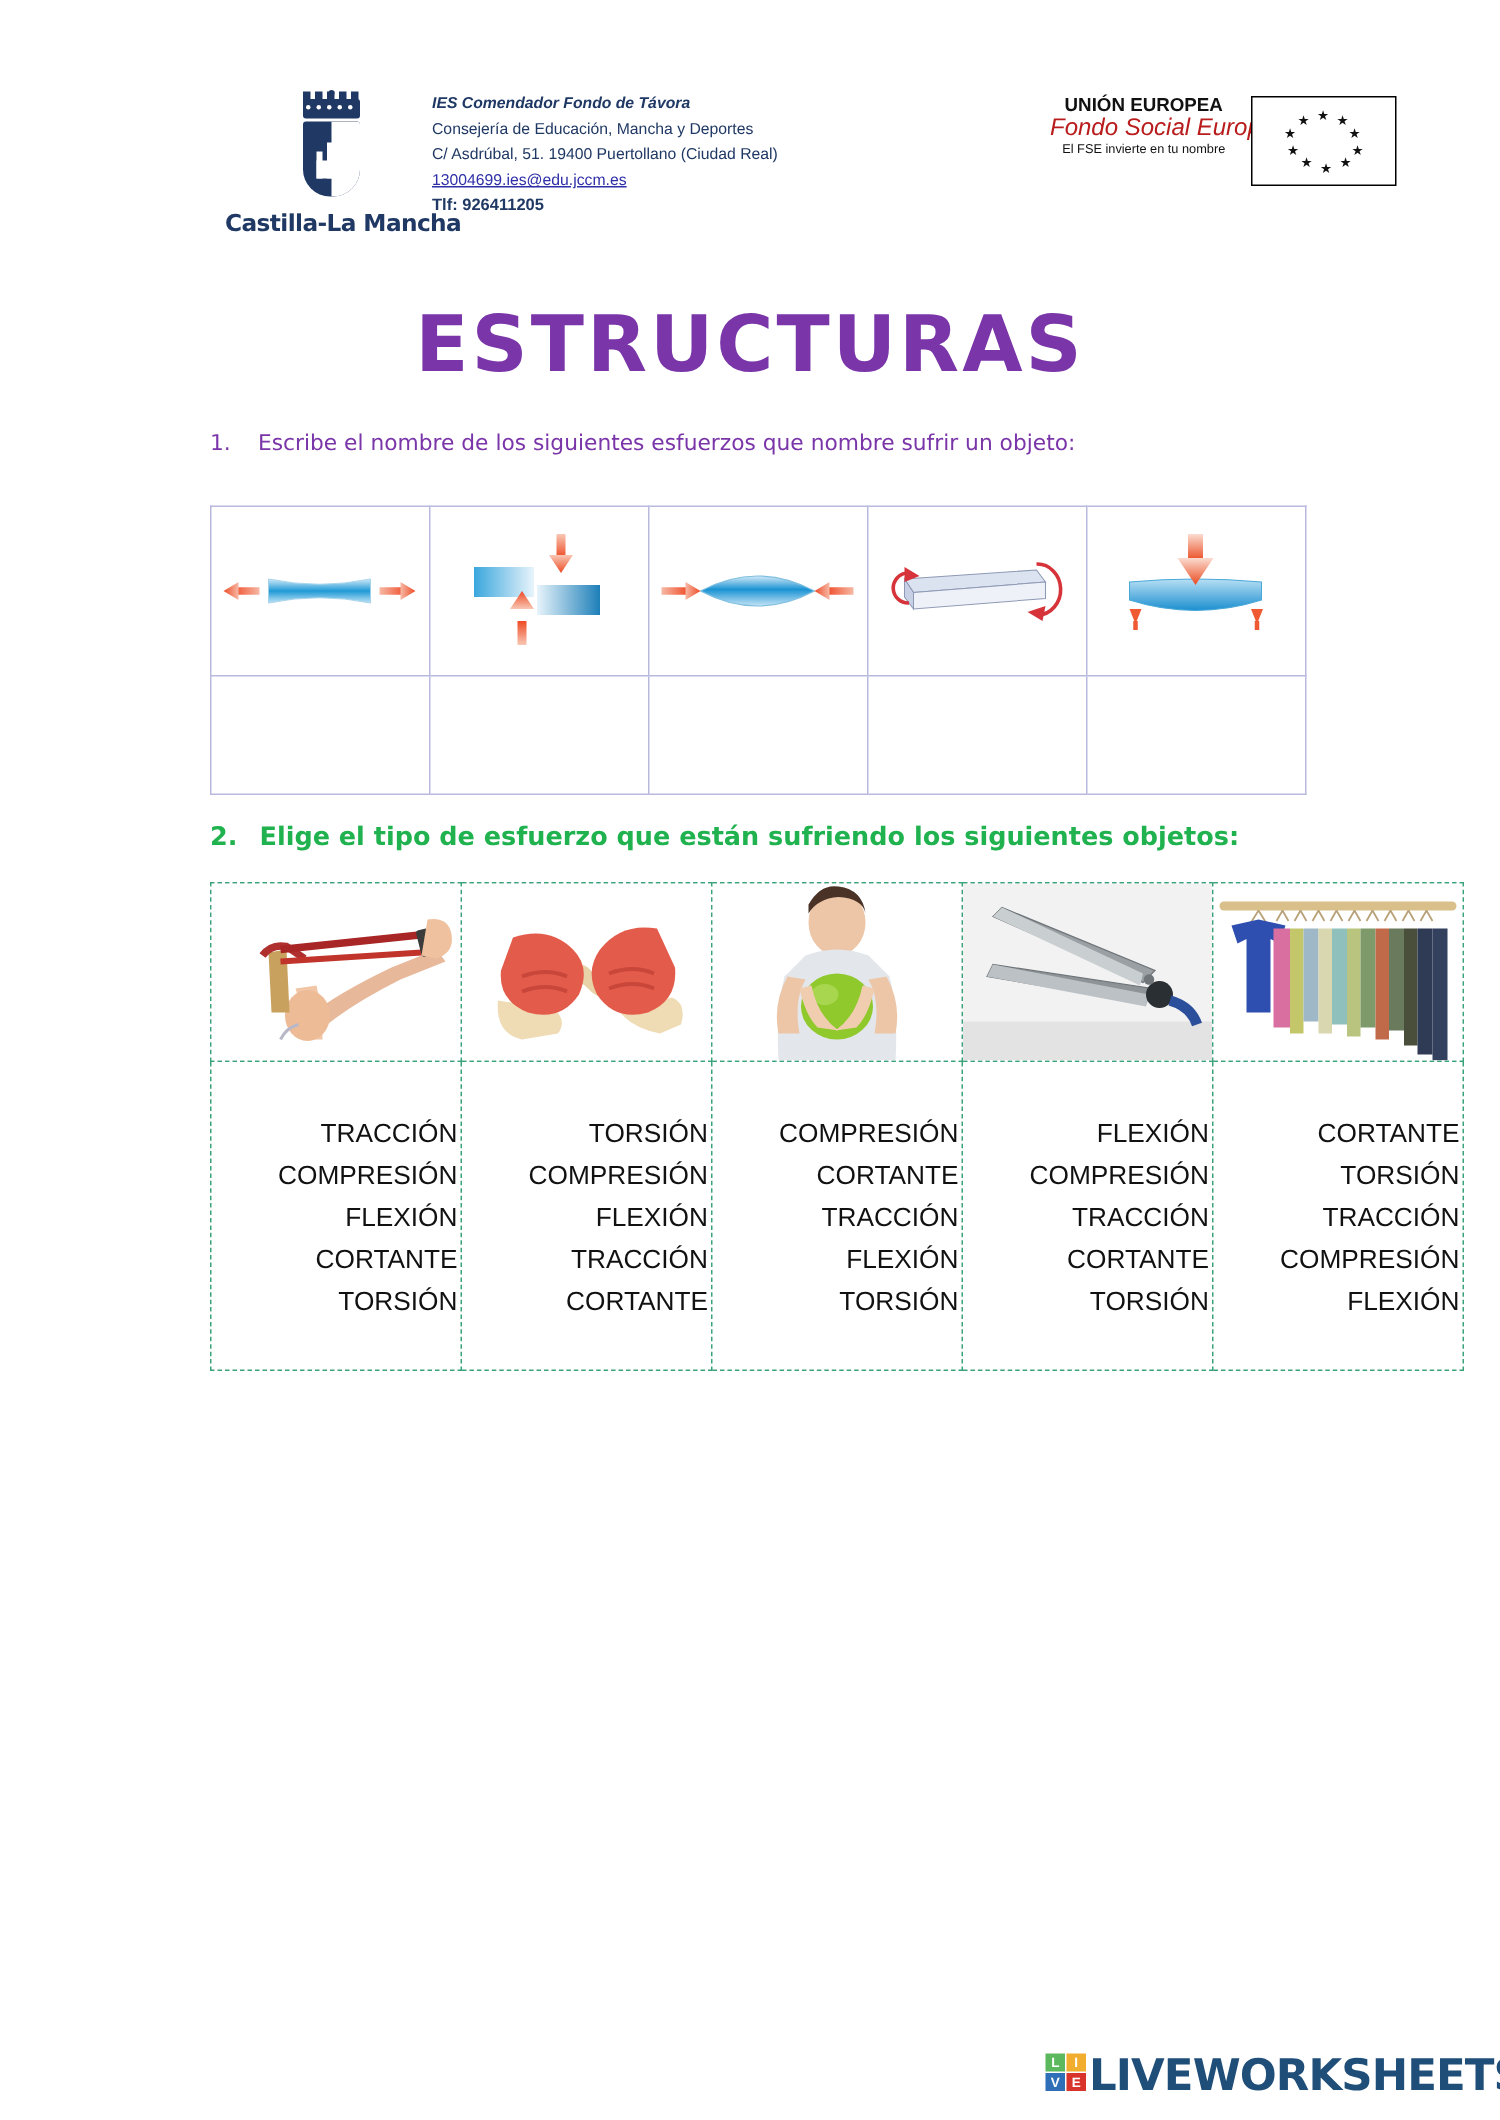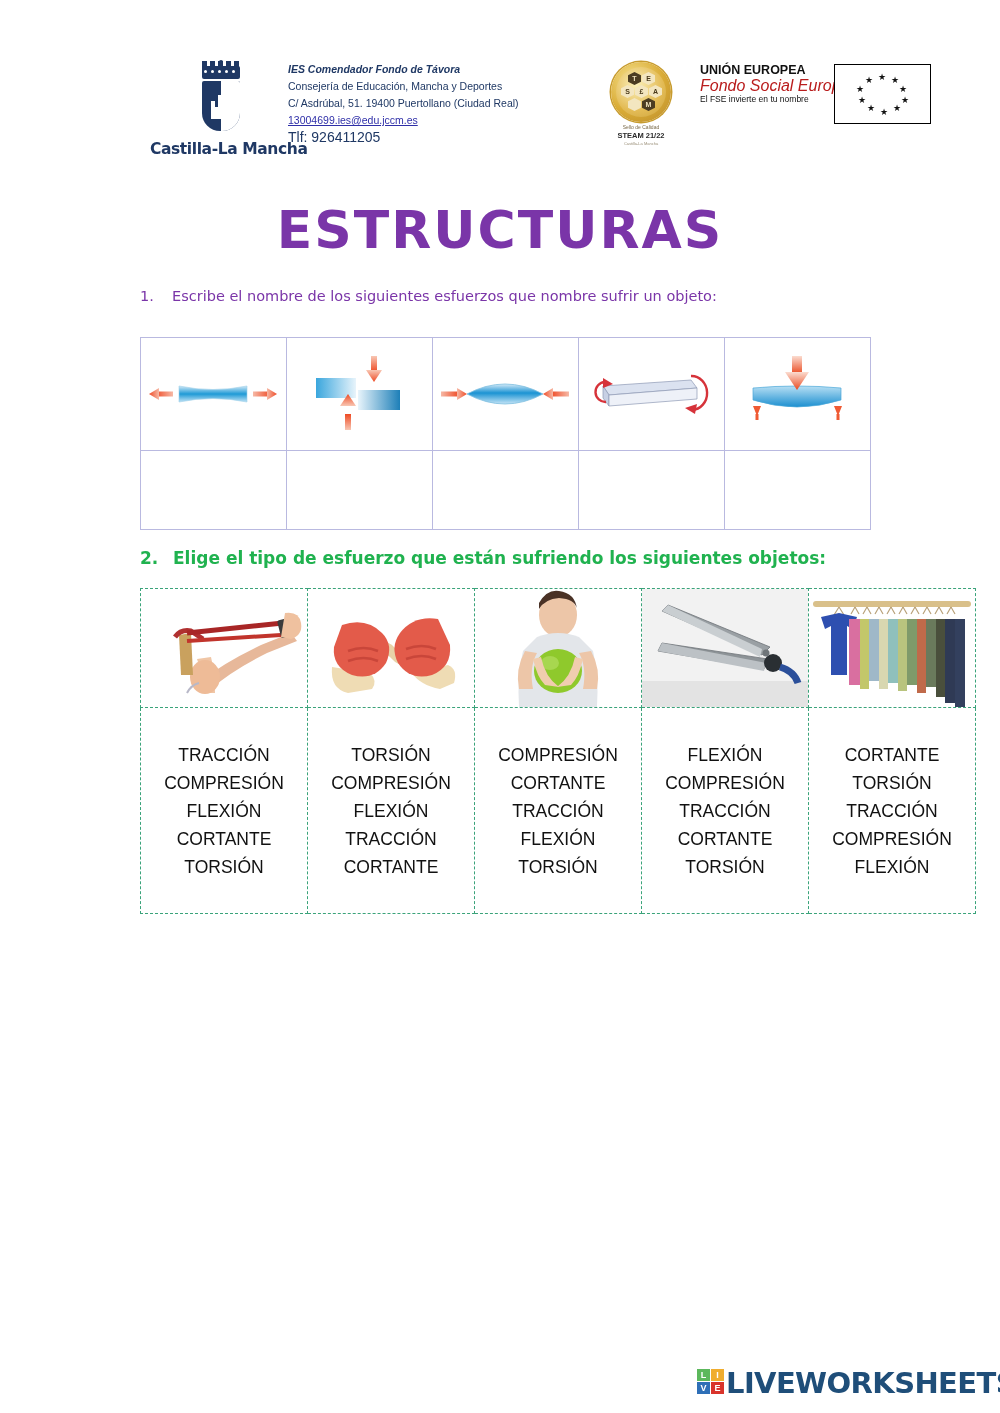--- a/index.html
+++ b/index.html
@@ -64,21 +64,21 @@
   }
 
   .header-addr{
     position:absolute; left:288px; top:60px; width:290px;
     font-family:"Liberation Sans", sans-serif;
     color:#1f3864;
   }
   .addr-line{ font-size:10.5px; line-height:17px; white-space:nowrap;}
   .addr-title{ font-weight:bold; font-style:italic; font-size:10.5px; line-height:18px;}
   .addr-mail{ color:#2f2fa8; text-decoration:underline; font-size:10.5px; line-height:17px;}
-  .addr-tel{ font-weight:normal; font-size:14px; line-height:17px;}
+  .addr-tel{ font-weight:bold; font-size:11px; line-height:17px;}
 
   
   .steam{ position:absolute; left:605px; top:62px; width:72px; height:100px;}
   .seal{
     position:absolute; left:6px; top:0; width:60px; height:60px; border-radius:50%;
     background:radial-gradient(circle at 35% 30%, #f5e08a 0%, #d9ab36 55%, #b8892a 100%);
     box-shadow:0 0 0 1.5px #c79b2e;
   }
   .seal-inner{
     position:absolute; left:5px; top:5px; right:5px; bottom:5px;
@@ -97,21 +97,21 @@
   .hex.dark{ background:#4b3c22; color:#f1e4c0;}
   .steam-cap{
     position:absolute; left:0; top:62px; width:72px; text-align:center;
   }
   .steam-cap .l1{ font-size:5px; color:#7a6a4a; line-height:7px;}
   .steam-cap .l2{ font-size:7.5px; font-weight:bold; color:#2b2b2b; line-height:10px;}
   .steam-cap .l3{ font-size:4px; color:#9a8f78; line-height:6px;}
 
   
   .eu{ position:absolute; left:700px; top:62px; width:230px; height:60px;}
-  .eu-txt{ position:absolute; left:0; top:0; width:125px; text-align:left;}
+  .eu-txt{ position:absolute; left:0; top:0; width:125px; text-align:center;}
   .eu-t1{ font-size:12.5px; font-weight:bold; color:#111; line-height:16px; white-space:nowrap;}
   .eu-t2{ font-size:16px; color:#b91c1c; line-height:15px; white-space:nowrap;font-style:italic;}
   .eu-t3{ font-size:8.5px; color:#111; line-height:12px; white-space:nowrap;}
   .eu-flag{
     position:absolute; left:134px; top:2px; width:95px; height:58px;
     border:1.2px solid #000; background:#fff;
   }
   .eu-star{
     position:absolute; color:#111; font-size:9px; line-height:9px;
   }
@@ -160,21 +160,21 @@
   .tbl2{
     position:absolute; left:140px; top:588px; width:828px;
     border-collapse:collapse;
   }
   .tbl2 td{
     border:1.4px dashed #3aa37a;
     width:165.6px;
     padding:0; vertical-align:middle; text-align:center;
   }
   .tbl2 tr.photorow td{ height:118px; }
-  .tbl2 tr.optsrow td{ height:205px; vertical-align:middle;}
+  .tbl2 tr.optsrow td{ height:205px; vertical-align:middle;text-align:right;}
   .photo{ width:100%; height:118px; position:relative; overflow:hidden;}
   .opts{
     font-family:"Liberation Sans", sans-serif;
     font-size:17.5px; line-height:28px; color:#111;
     padding:6px 2px;
   }
 
   
   .lw{
     position:absolute; left:697px; top:1366px; width:300px; height:34px;
@@ -235,39 +235,20 @@
   </div>
 
   <div class="header-addr">
     <div class="addr-title">IES Comendador Fondo de Távora</div>
     <div class="addr-line">Consejería de Educación, Mancha y Deportes</div>
     <div class="addr-line">C/ Asdrúbal, 51. 19400 Puertollano (Ciudad Real)</div>
     <div class="addr-mail">13004699.ies@edu.jccm.es</div>
     <div class="addr-tel">Tlf: 926411205</div>
   </div>
 
-  <div class="steam">
-    <div class="seal">
-      <div class="seal-inner"></div>
-      <div class="hexwrap">
-        <div class="hex dark" style="left:17px; top:10px;">T</div>
-        <div class="hex" style="left:31px; top:10px;">E</div>
-        <div class="hex" style="left:10px; top:23px;">S</div>
-        <div class="hex" style="left:24px; top:23px;">£</div>
-        <div class="hex" style="left:38px; top:23px;">A</div>
-        <div class="hex" style="left:17px; top:36px;"></div>
-        <div class="hex dark" style="left:31px; top:36px;">M</div>
-      </div>
-    </div>
-    <div class="steam-cap">
-      <div class="l1">Sello de Calidad</div>
-      <div class="l2">STEAM 21/22</div>
-      <div class="l3">Castilla-La Mancha</div>
-    </div>
-  </div>
 
   <div class="eu">
     <div class="eu-txt">
       <div class="eu-t1">UNIÓN EUROPEA</div>
       <div class="eu-t2">Fondo Social Europeo</div>
       <div class="eu-t3">El FSE invierte en tu nombre</div>
     </div>
     <div class="eu-flag">
       <span class="eu-star" style="left:43px; top:8px;">★</span>
       <span class="eu-star" style="left:56px; top:11px;">★</span>

